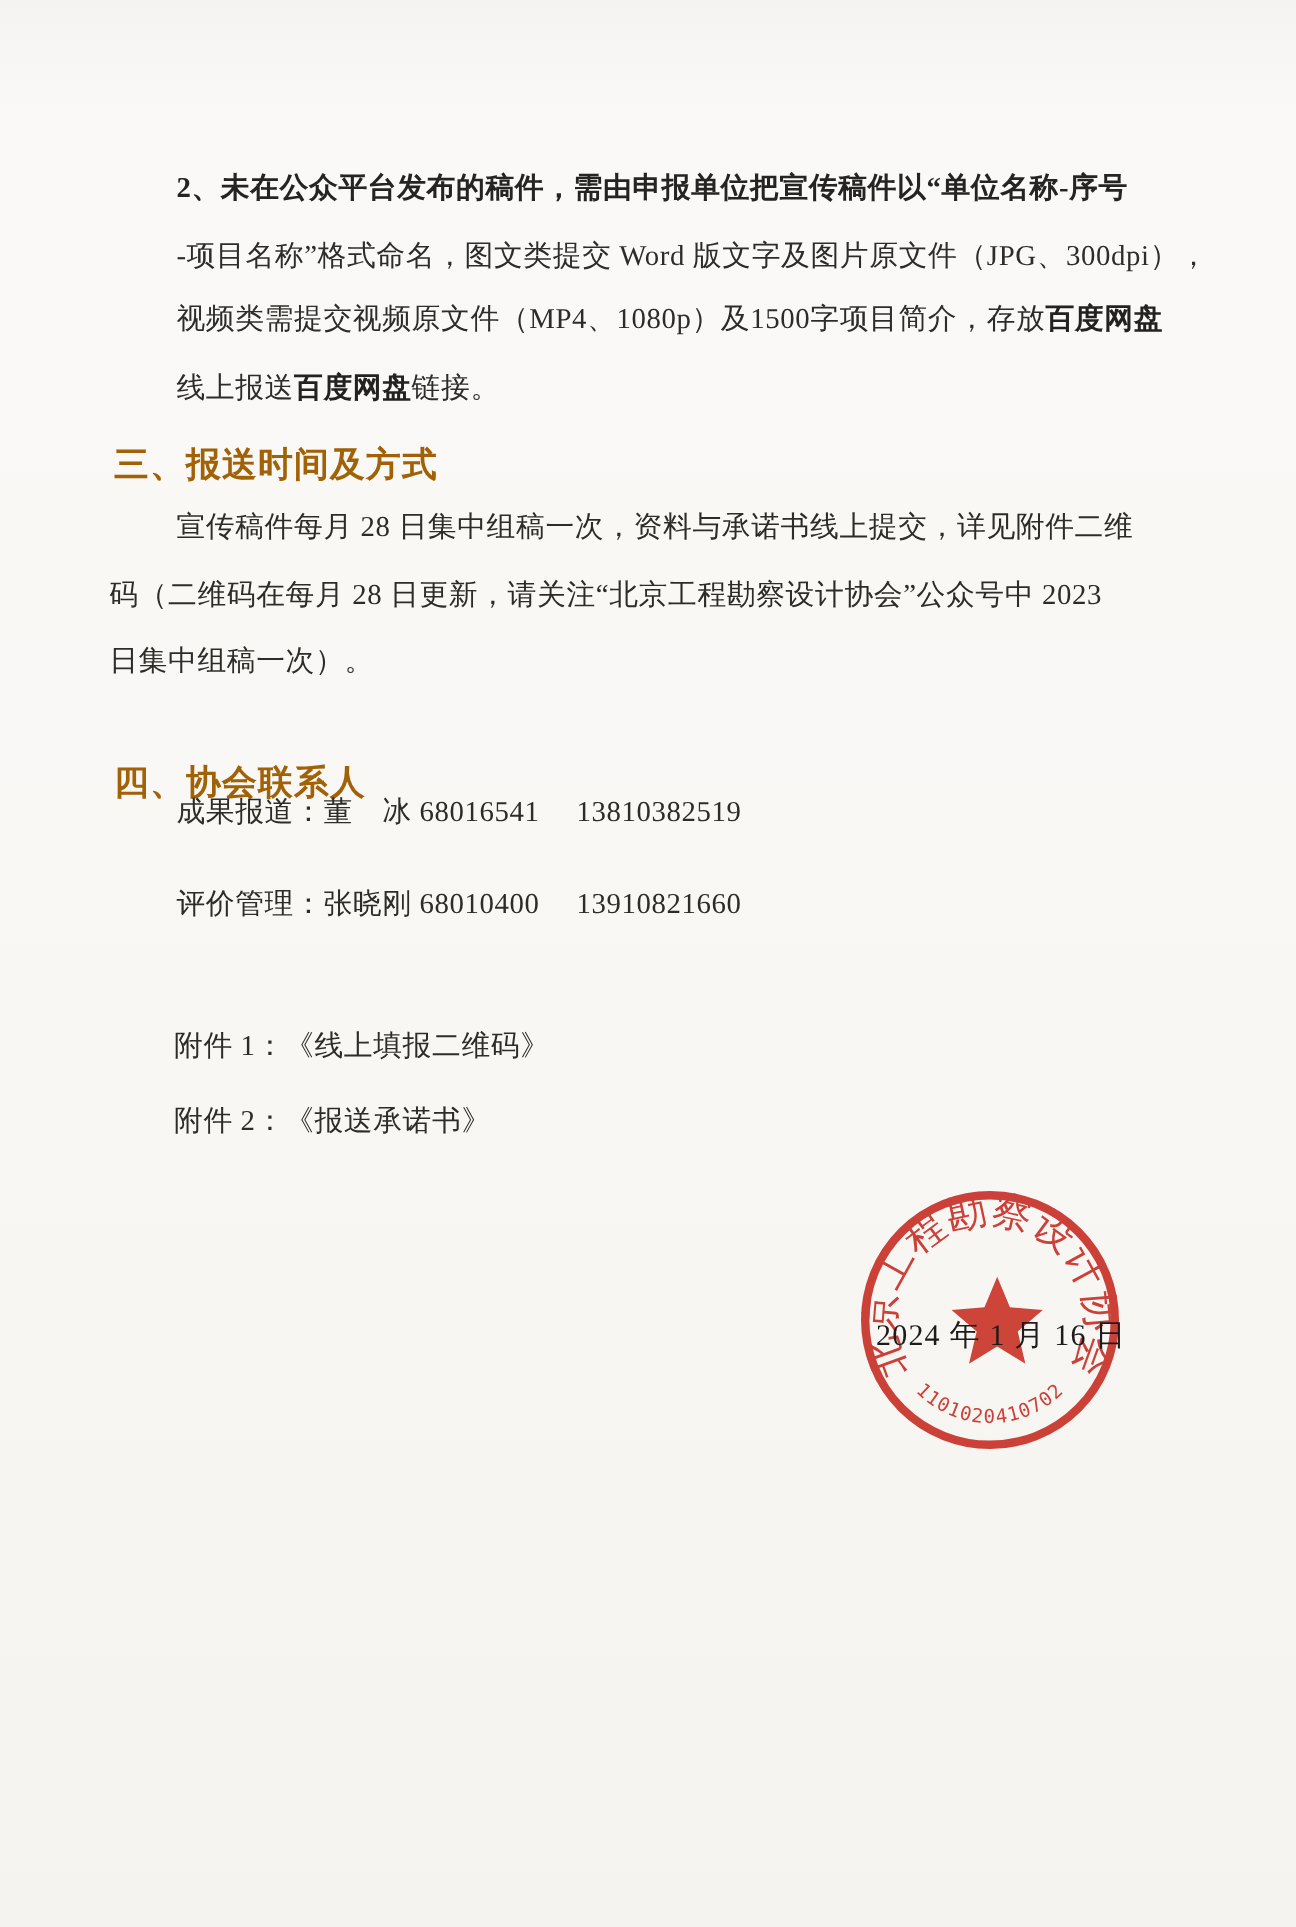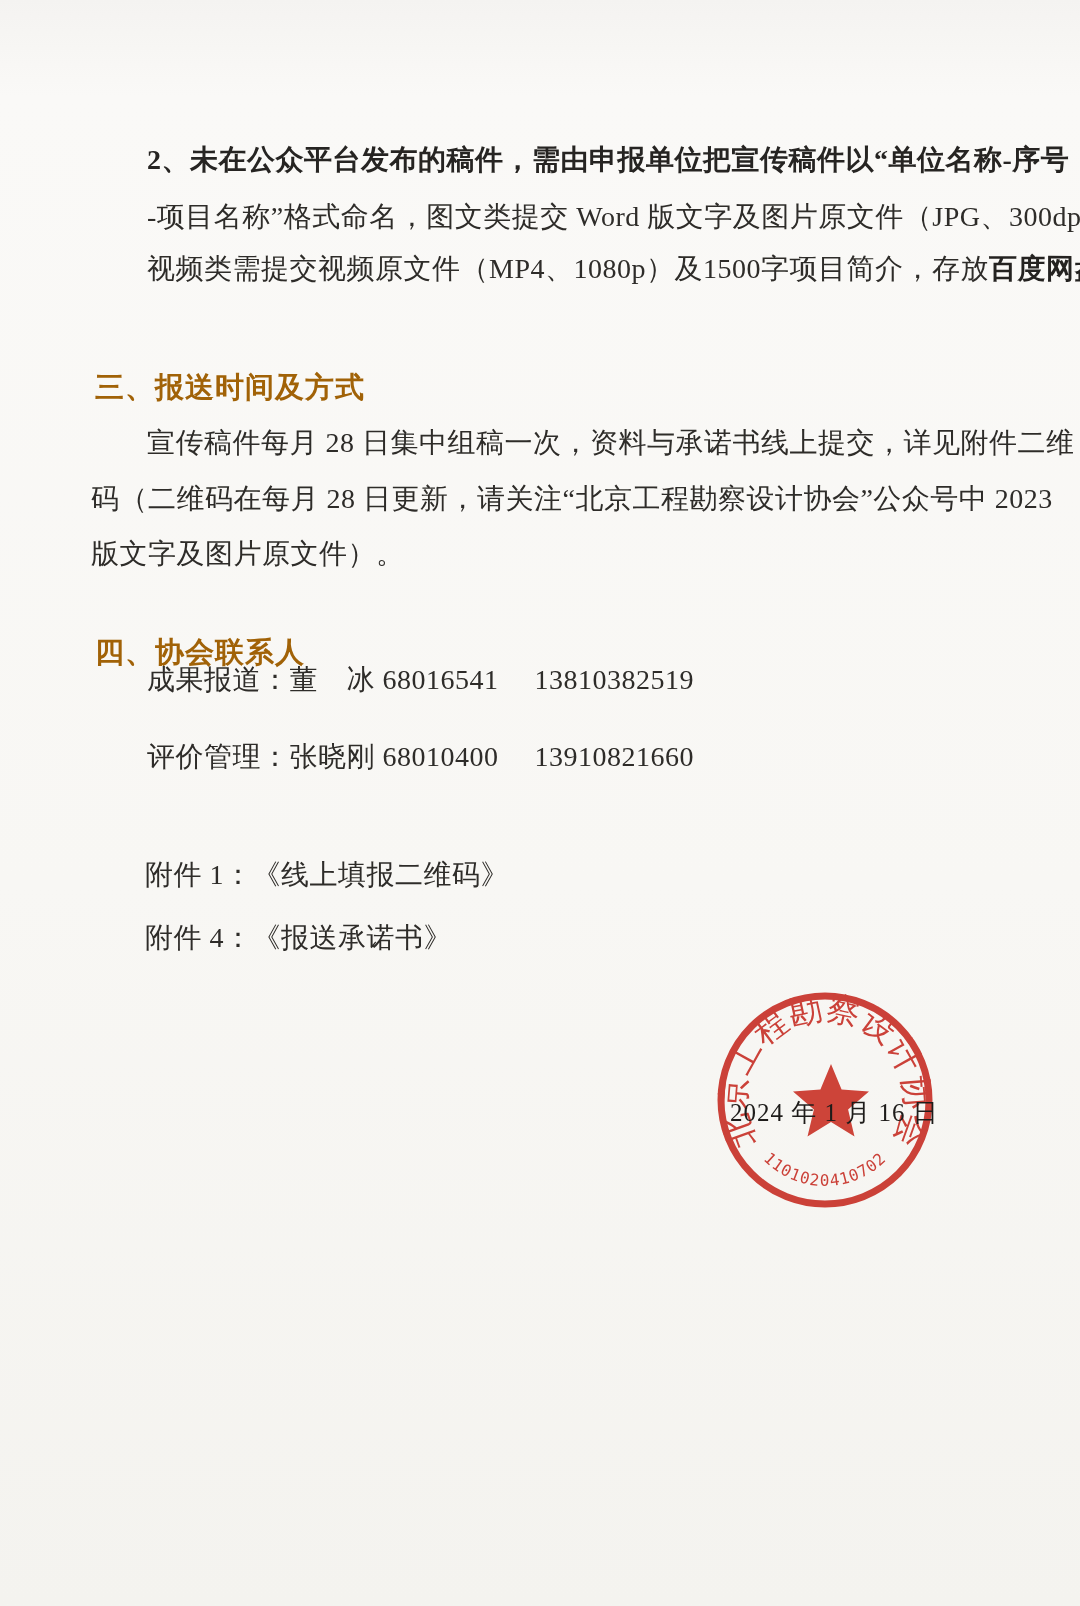--- a/index.html
+++ b/index.html
@@ -14,21 +14,21 @@
     background: linear-gradient(180deg, #f4f3f1 0%, #faf9f7 6%, #f8f7f4 55%, #f4f3ef 100%);
     font-family: "Liberation Serif", "DejaVu Serif", serif;
   }
   .page {
     position: absolute;
     inset: 0;
   }
   .line {
     position: absolute;
     white-space: pre;
-    font-size: 28px;
+    font-size: 24px;
     letter-spacing: 0.5px;
     color: #2e2c29;
     line-height: 1.2;
   }
   .bold-line {
     font-weight: 700;
     color: #262422;
   }
   .heading {
     position: absolute;
@@ -77,38 +77,39 @@
 <body>
 
 <div class="page">
 
   <div class="line bold-line" style="left:147px; top:143px;">2、未在公众平台发布的稿件，需由申报单位把宣传稿件以“单位名称-序号</div>
 
   <div class="line" style="left:147px; top:200px;">-项目名称”格式命名，图文类提交 Word 版文字及图片原文件（JPG、300dpi），</div>
 
   <div class="line" style="left:147px; top:252px;"><span>视频类需提交视频原文件（MP4、1080p）及1500字项目简介，存放</span><span class="bold-seg">百度网盘</span></div>
 
+  <div class="line" style="left:147px; top:310px;"><span>线上报送</span><span class="bold-seg">百度网盘</span><span>链接。</span></div>
 
   <div class="heading" style="left:95px; top:368px;">三、报送时间及方式</div>
 
   <div class="line" style="left:147px; top:426px;">宣传稿件每月 28 日集中组稿一次，资料与承诺书线上提交，详见附件二维</div>
 
   <div class="line" style="left:91px; top:482px;">码（二维码在每月 28 日更新，请关注“北京工程勘察设计协会”公众号中 2023</div>
 
-  <div class="line" style="left:91px; top:537px;">版文字及图片原文件）。</div>
+  <div class="line" style="left:91px; top:537px;">日集中组稿一次）。</div>
 
   <div class="heading" style="left:95px; top:591px;margin-top:42px;">四、协会联系人</div>
 
   <div class="line" style="left:147px; top:663px;">成果报道：董　冰 68016541　 13810382519</div>
 
   <div class="line" style="left:147px; top:740px;">评价管理：张晓刚 68010400　 13910821660</div>
 
   <div class="line" style="left:145px; top:858px;">附件 1：《线上填报二维码》</div>
 
-  <div class="line" style="left:145px; top:921px;">附件 4：《报送承诺书》</div>
+  <div class="line" style="left:145px; top:921px;">附件 2：《报送承诺书》</div>
 
   <div class="seal-wrap">
     <svg width="260" height="260" viewBox="0 0 260 260">
       <defs>
         <path id="arcTop" d="M 49.8 152.4 A 80 80 0 1 1 200.2 152.4" fill="none"></path>
         <path id="arcBottom" d="M 64.2 185.8 A 86 86 0 0 0 185.8 185.8" fill="none"></path>
       </defs>
 
       <circle cx="125" cy="125" r="104" fill="none" stroke="#c8342b" stroke-width="7"></circle>
 

